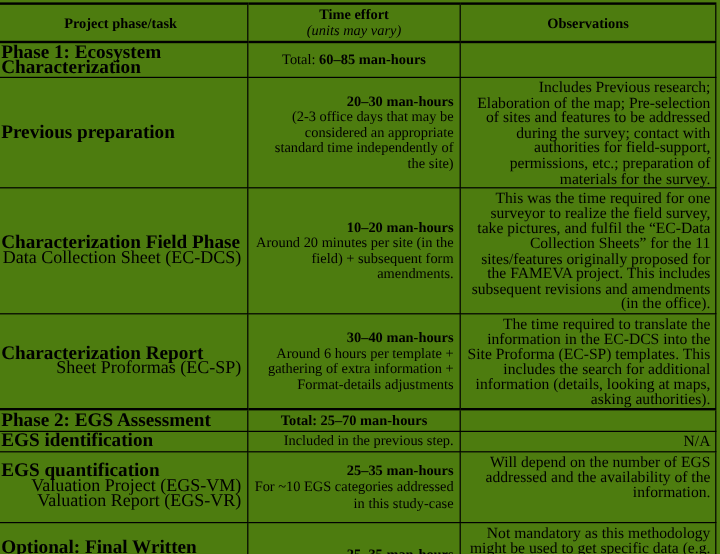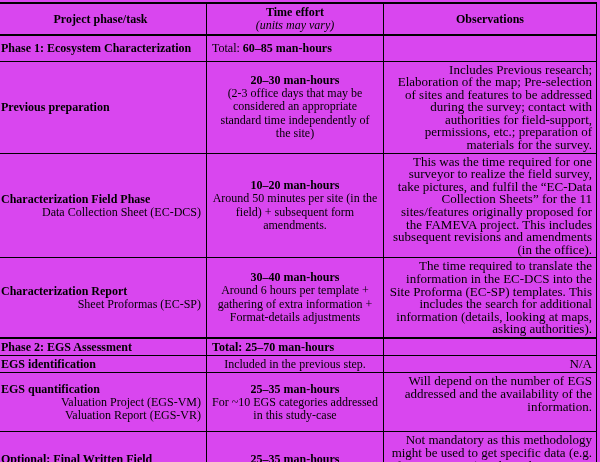--- a/index.html
+++ b/index.html
@@ -1,38 +1,38 @@
 <!DOCTYPE html>
 <html><head>
 <meta charset="utf-8">
 <style>
   html,body{margin:0;padding:0;background:#fff;}
   .page{
-    position:relative;width:600px;height:462px;background:#d946ef;
+    position:relative;width:600px;height:462px;background:#4d7c0f;
     overflow:hidden;font-family:"Liberation Serif",serif;color:#000;
   }
   table.doc{
     position:absolute;top:2px;left:-6px;width:602px;
     border-collapse:collapse;table-layout:fixed;
   }
   td,th{border:1px solid #000;overflow:hidden;}
   thead th{
     border-top:2px solid #000;border-bottom:2px solid #000;
     font-size:12px;font-weight:bold;text-align:center;
     vertical-align:middle;padding:2px 3px;line-height:13px;
   }
   tr.thick-top>td{border-top:2px solid #000;}
   tr.last-row>td{border-bottom:3px solid #000;}
   td.c1{vertical-align:middle;padding:1px 4px 1px 6px;}
   td.c2{vertical-align:middle;padding:1px 5px;}
   td.c3{vertical-align:top;padding:2px 4px 1px 5px;}
-  .phase-main{font-weight:bold;font-size:12px;line-height:13px;}
-  .phase-sub{font-size:12px;line-height:13px;text-align:right;padding-right:1px;}
-  .time-line{font-size:12px;line-height:13.2px;text-align:center;}
-  .align-left .time-line{text-align:left;}
+  .phase-main{font-weight:bold;font-size:16px;line-height:13px;}
+  .phase-sub{font-size:15px;line-height:13px;text-align:right;padding-right:1px;}
+  .time-line{font-size:12px;line-height:13.2px;text-align:right;}
+  .align-left .time-line{text-align:center;}
   .seg-b{font-weight:bold;}
   .obs{font-size:13px;line-height:12.6px;text-align:right;}
   .hdr-sub{font-weight:normal;font-style:italic;}
 </style>
 </head>
 <body>
 
 <div class="page">
   <table class="doc">
     <colgroup>
@@ -78,21 +78,21 @@
             <div class="obs">Includes Previous research; Elaboration of the map; Pre-selection of sites and features to be addressed during the survey; contact with authorities for field-support, permissions, etc.; preparation of materials for the survey.</div>
           </td>
         </tr>
         <tr style="height: 92px;">
           <td class="c1">
             <div class="phase-main">Characterization Field Phase</div>
             <div class="phase-sub">Data Collection Sheet (EC-DCS)</div>
           </td>
           <td class="c2">
             <div class="time-line"><span class="seg-b">10–20 man-hours</span></div>
-            <div class="time-line"><span>Around 50 minutes per site (in the field) + subsequent form amendments.</span></div>
+            <div class="time-line"><span>Around 20 minutes per site (in the field) + subsequent form amendments.</span></div>
           </td>
           <td class="c3">
             <div class="obs">This was the time required for one surveyor to realize the field survey, take pictures, and fulfil the “EC-Data Collection Sheets” for the 11 sites/features originally proposed for the FAMEVA project. This includes subsequent revisions and amendments (in the office).</div>
           </td>
         </tr>
         <tr style="height: 80px;">
           <td class="c1">
             <div class="phase-main">Characterization Report</div>
             <div class="phase-sub">Sheet Proformas (EC-SP)</div>
           </td>

